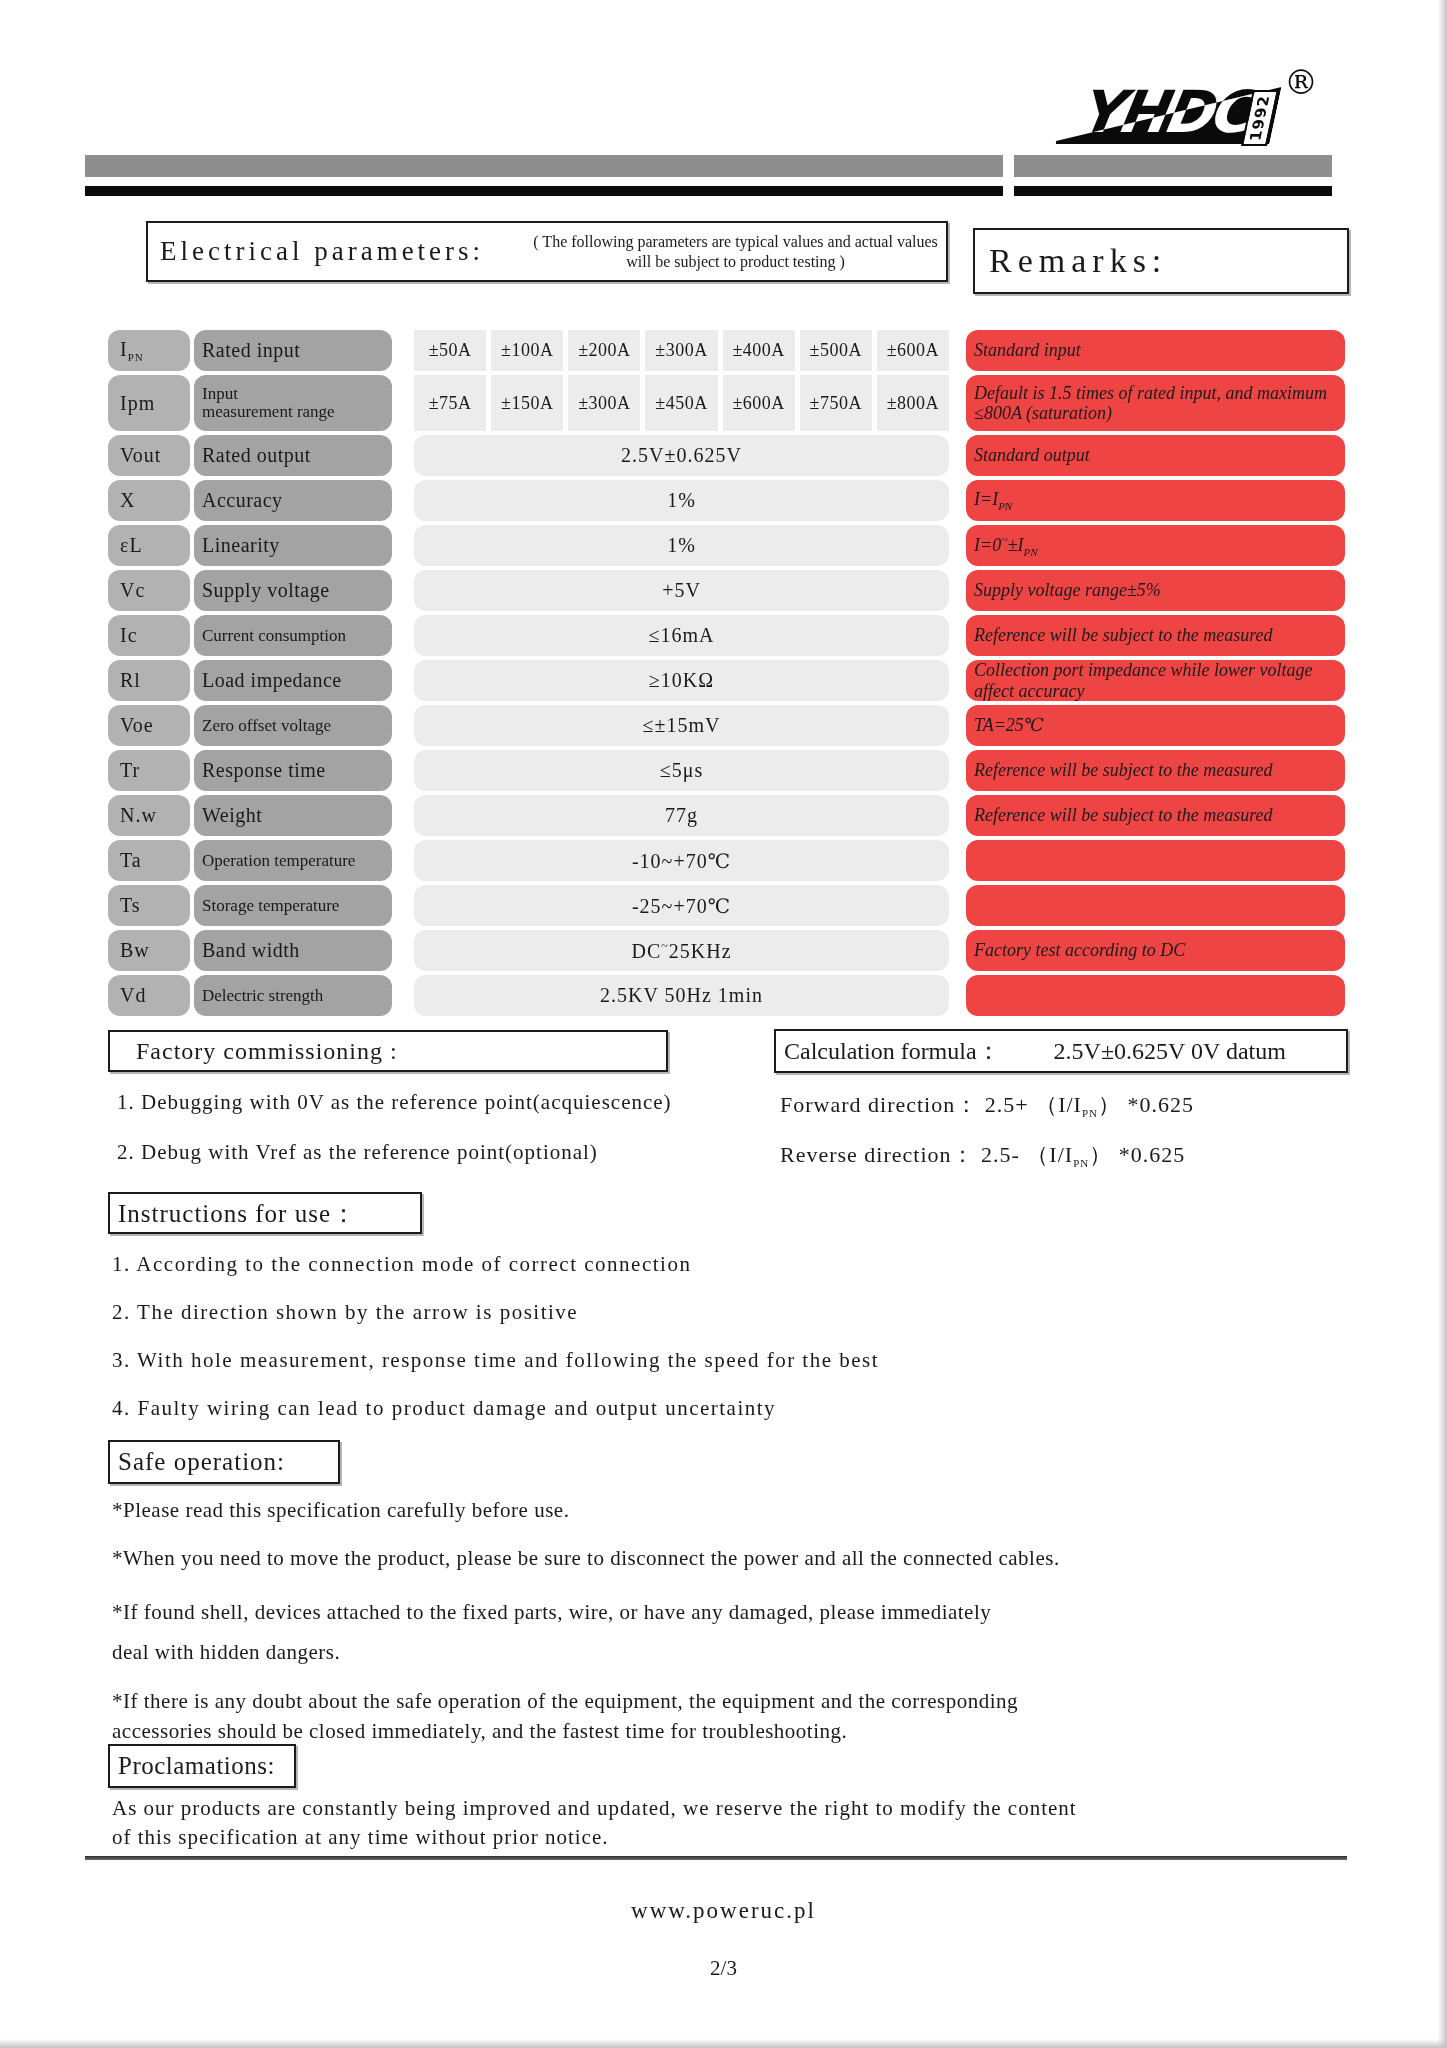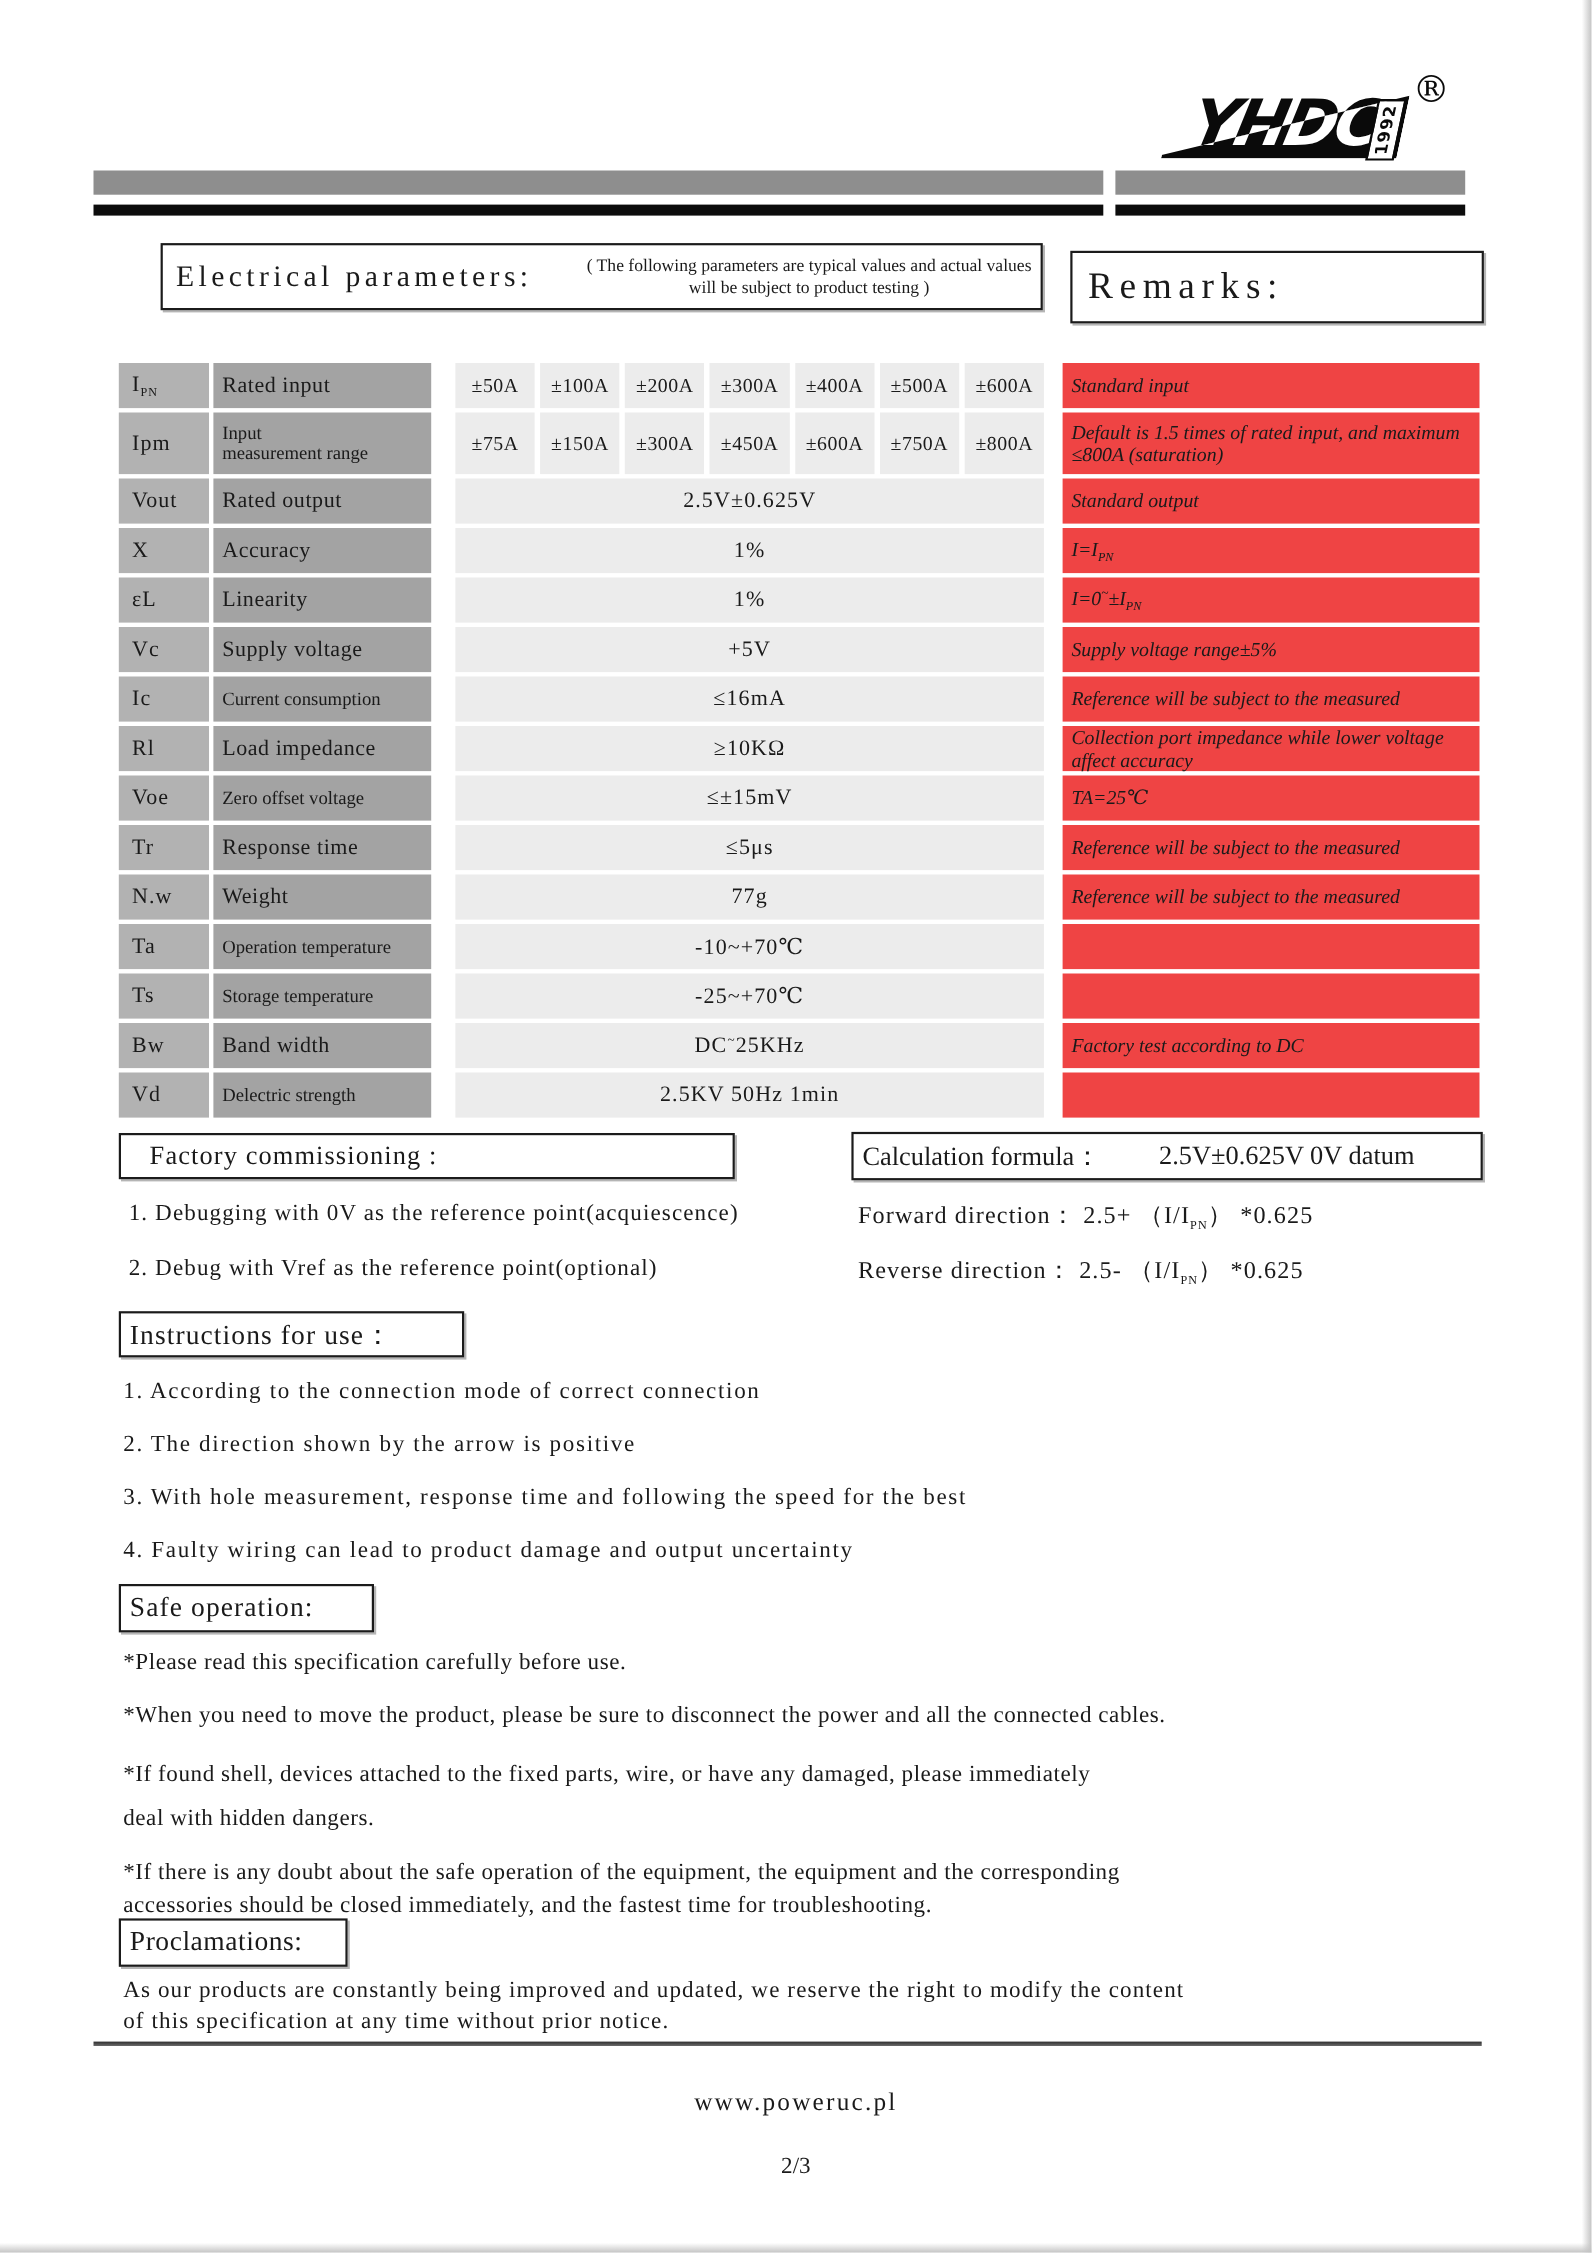--- a/index.html
+++ b/index.html
@@ -33,21 +33,21 @@
   .elec-box { left:146px; top:221px; width:802px; height:61px; padding:0 8px 0 12px; }
   .elec-title { font-size:27px; letter-spacing:4px; white-space:nowrap; }
   .elec-note { flex:1; text-align:center; font-size:16px; line-height:1.25; padding-left:6px; }
   .elec-note span { display:block; }
   .remarks-box { left:973px; top:228px; width:376px; height:66px; padding-left:14px;
                  font-size:34px; letter-spacing:6px; }
   
   .ptable { position:absolute; left:108px; top:330px; width:1241px; }
   .t-row { display:flex; height:41px; margin-bottom:4px; }
   .t-row.tall { height:56px; }
-  .cell { display:flex; align-items:center; }
+  .cell { display:flex; align-items:center;border-radius:12px; }
   .cell-sym { width:82px; background:#b2b2b2; padding-left:12px; font-size:20px; letter-spacing:1px; margin-right:4px; }
   .cell-sym sub { font-size:11px; }
   .cell-name { width:198px; background:#a3a3a3; padding-left:8px; font-size:20px; letter-spacing:0.5px;
                margin-right:22px; line-height:1.05; }
   .cell-name.small { font-size:17px; letter-spacing:0; }
   .cell-name .nm-line { display:block; }
   .cell-val { width:535px; background:#ececec; justify-content:center; font-size:20px; letter-spacing:1px; margin-right:17px; }
   .cell-val.chips { background:transparent; margin-right:17px; }
   .chips-wrap { display:flex; width:100%; height:100%; gap:5px; }
   .chip { flex:1; background:#ececec; display:flex; align-items:center; justify-content:center;
@@ -70,21 +70,21 @@
   
   .safe-box { left:108px; top:1440px; width:232px; height:44px; padding-left:8px; font-size:25px; letter-spacing:1px; }
   .safe-items { position:absolute; left:112px; top:1496px; width:1250px; }
   .safe-item { font-size:21px; letter-spacing:0.5px; }
   .safe-item .ln { display:block; }
   .si-0 { margin-bottom:20px; line-height:28px; }
   .si-1 { margin-bottom:20px; line-height:28px; }
   .si-2 { margin-bottom:14px; line-height:40px; }
   .si-3 { line-height:30px; }
   
-  .proc-box { left:108px; top:1744px; width:208px; height:44px; padding-left:8px; font-size:25px; letter-spacing:0.5px; }
+  .proc-box { left:108px; top:1744px; width:188px; height:44px; padding-left:8px; font-size:25px; letter-spacing:0.5px; }
   .proc-text { position:absolute; left:112px; top:1794px; width:1250px; font-size:21px; letter-spacing:1px; line-height:29px; }
   .proc-text .ln { display:block; }
   
   .foot-rule { position:absolute; left:85px; top:1856px; width:1262px; height:4px;
                background:linear-gradient(to bottom,#2e2e2e,#6b6b6b); }
   .site { position:absolute; left:0; top:1898px; width:1447px; text-align:center; font-size:23px; letter-spacing:2px; }
   .pageno { position:absolute; left:0; top:1956px; width:1447px; text-align:center; font-size:21px; }
   
   .edge-r { position:absolute; right:0; top:0; width:9px; height:100%;
             background:linear-gradient(to right,rgba(255,255,255,0),#c3c3c3); }

